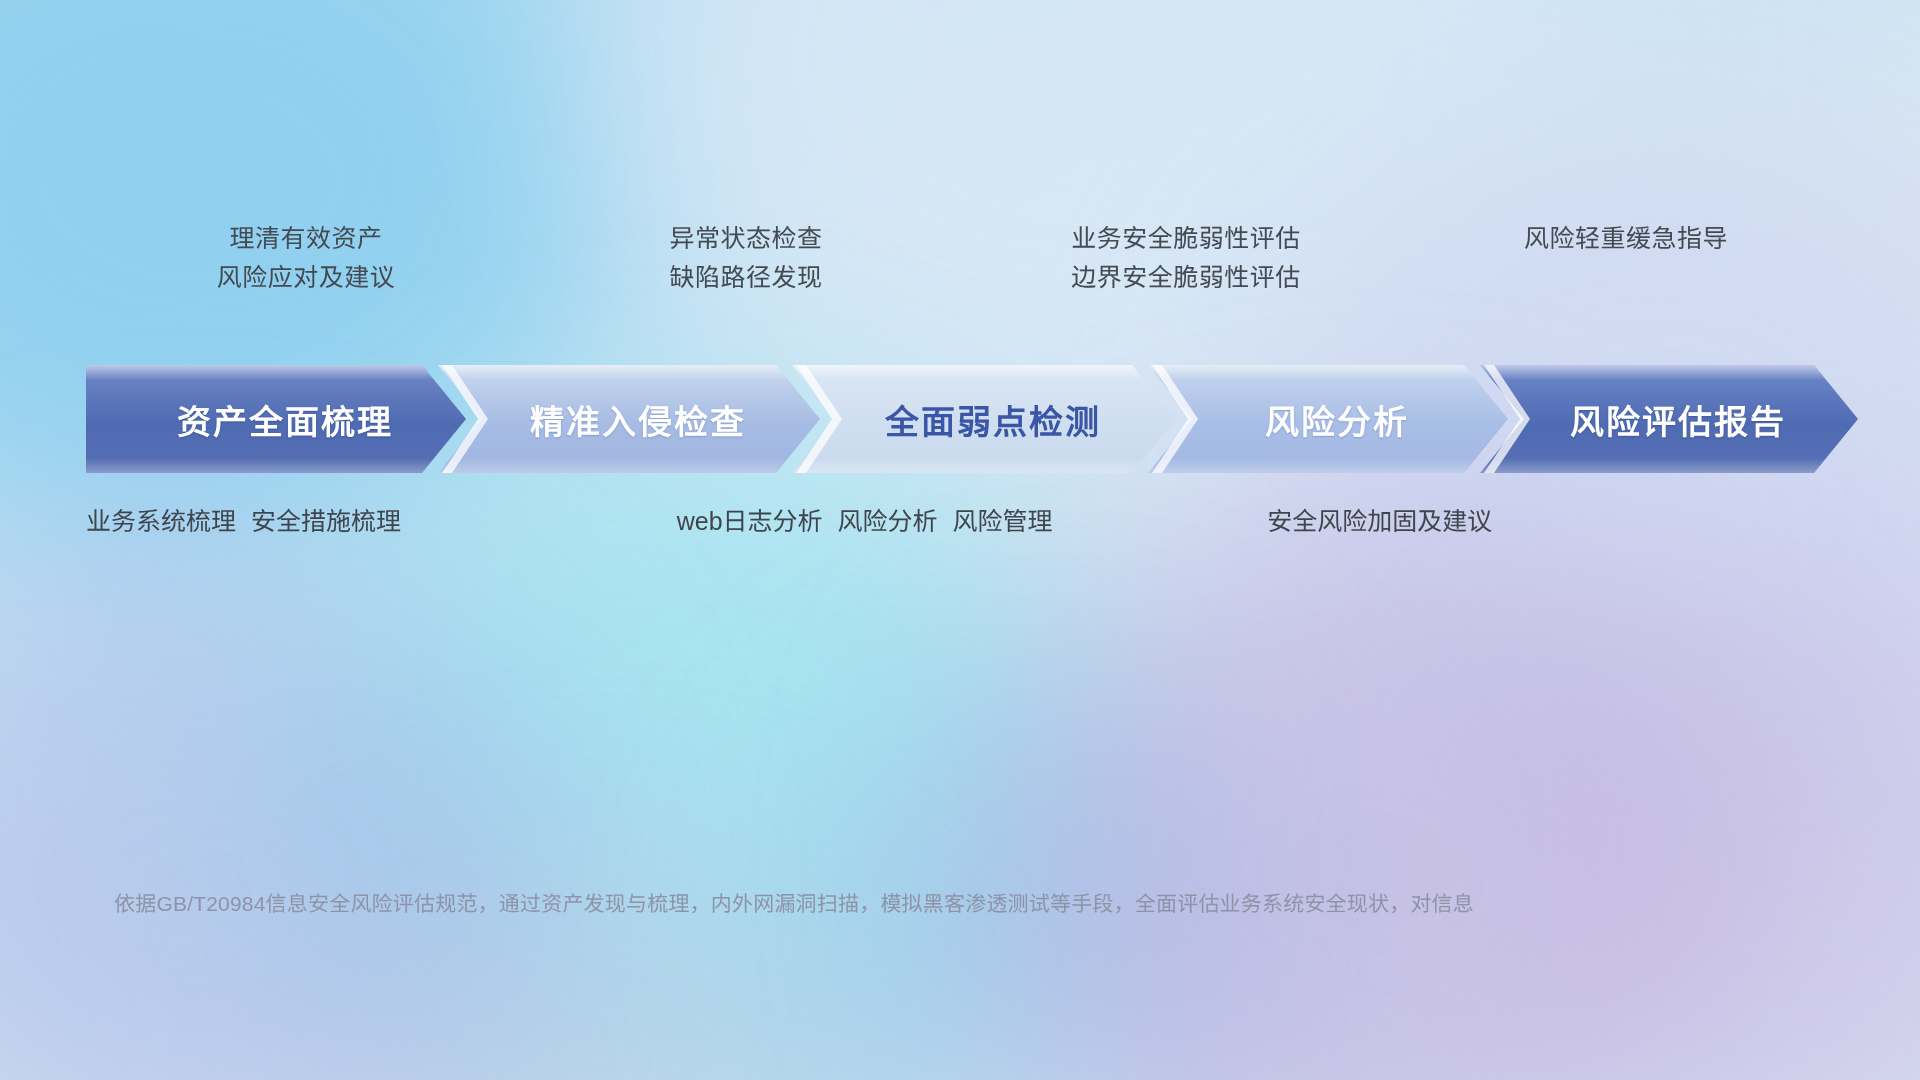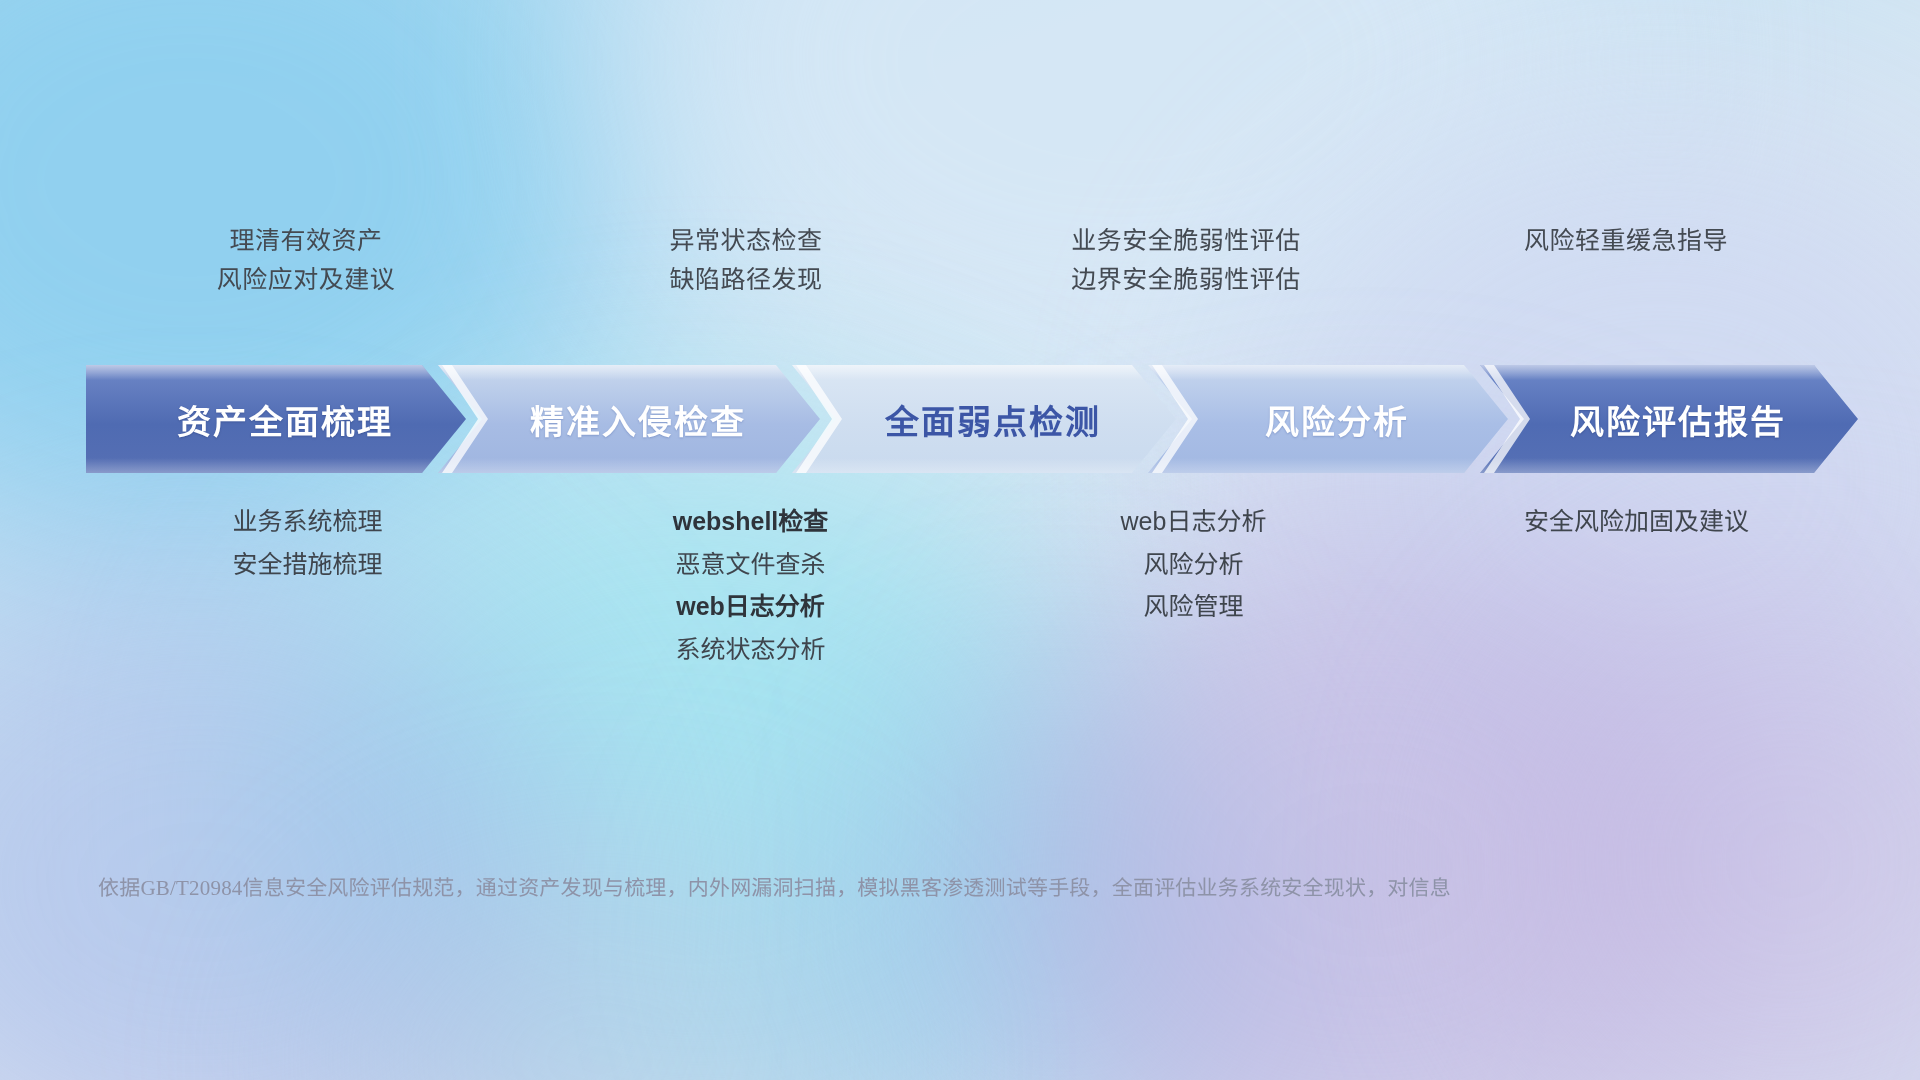--- a/index.html
+++ b/index.html
@@ -46,20 +46,21 @@
     height: 110px;
     display: flex;
   }
   .top-col {
     flex: 1 1 0;
     display: flex;
     flex-direction: column;
     align-items: center;
     justify-content: flex-start;
     gap: 14px;
+    font-family: Liberation Mono, monospace;
   }
   .top-line {
     font-size: 25px;
     color: #444a52;
     letter-spacing: .5px;
     line-height: 1;
     white-space: nowrap;
   }
 
   
@@ -129,21 +130,21 @@
     position: absolute;
     left: 86px;
     top: 508px;
     width: 1772px;
     display: flex;
     align-items: flex-start;
   }
   .bot-col {
     flex: 1 1 0;
     display: flex;
-    flex-direction: column;
+    flex-direction: row;
     align-items: center;
     gap: 15px;
   }
   .bot-line {
     font-size: 25px;
     color: #3f454d;
     line-height: 1.1;
     white-space: nowrap;
   }
   .bot-line.strong { font-weight: 700; color: #2f343b; }
@@ -152,21 +153,21 @@
   .footer {
     position: absolute;
     left: 98px;
     top: 872px;
     width: 1500px;
     font-size: 21px;
     line-height: 1.55;
     color: #8e93a8;
     letter-spacing: .2px;
   }
-  .footer p { margin: 0; font-family: Liberation Serif, serif; }
+  .footer p { margin: 16px; }
 </style>
 </head>
 <body>
 
 <div id="stage">
 
   <div class="blob blob-a"></div>
   <div class="blob blob-g"></div>
   <div class="blob blob-e"></div>
   <div class="blob blob-b"></div>
@@ -224,26 +225,20 @@
       <span class="notch" style="left:1398px"></span>
     </div>
 
     <div class="bottom-row">
 
       <div class="bot-col">
         <div class="bot-line">业务系统梳理</div>
         <div class="bot-line">安全措施梳理</div>
       </div>
 
-      <div class="bot-col">
-        <div class="bot-line strong">webshell检查</div>
-        <div class="bot-line">恶意文件查杀</div>
-        <div class="bot-line strong">web日志分析</div>
-        <div class="bot-line">系统状态分析</div>
-      </div>
 
 
       <div class="bot-col">
         <div class="bot-line">web日志分析</div>
         <div class="bot-line">风险分析</div>
         <div class="bot-line">风险管理</div>
       </div>
 
       <div class="bot-col">
         <div class="bot-line">安全风险加固及建议</div>

